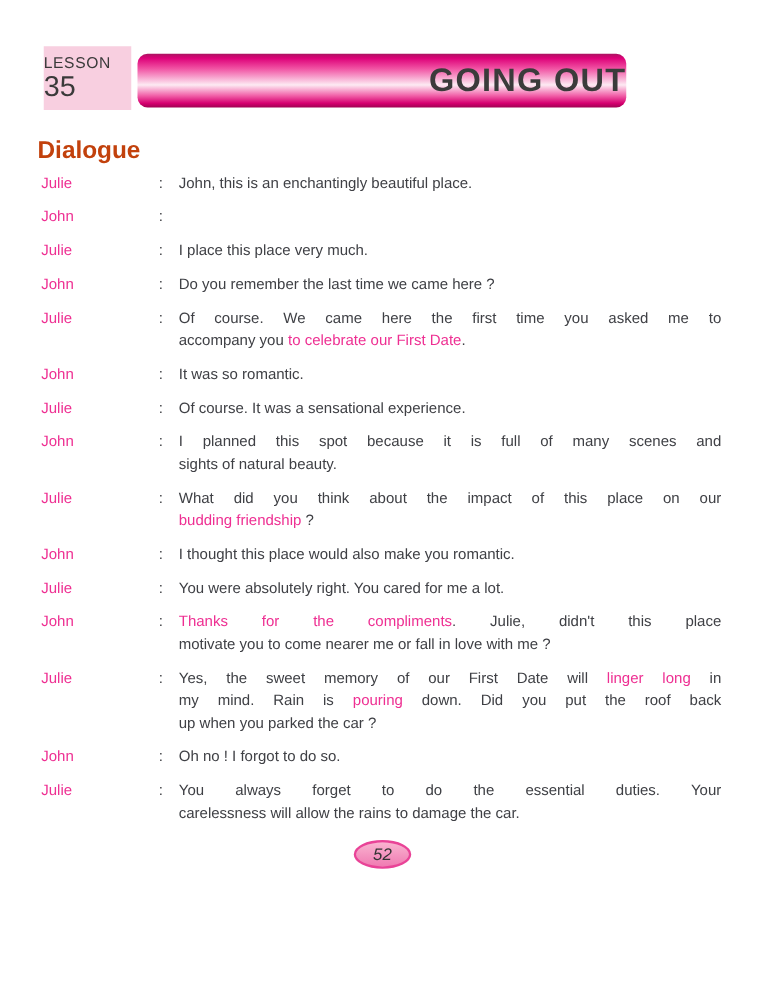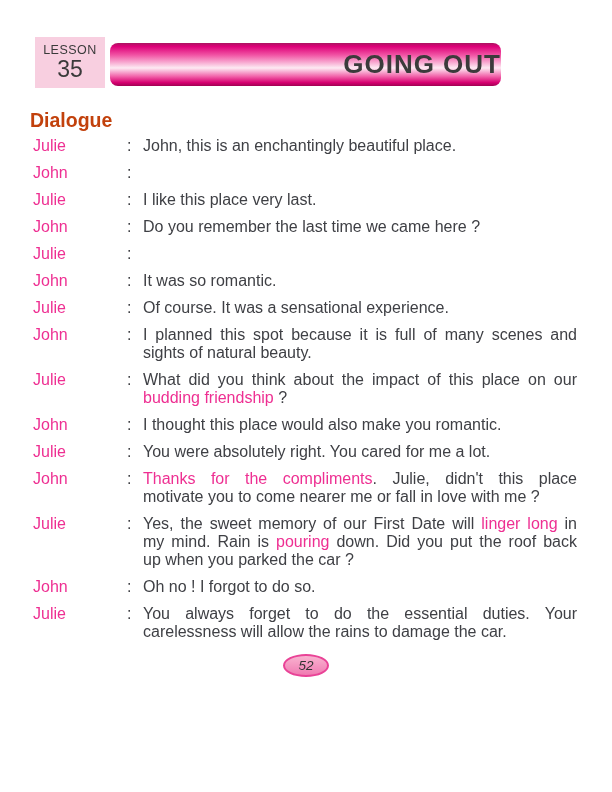--- a/index.html
+++ b/index.html
@@ -11,21 +11,21 @@
     overflow:hidden;
   }
   .page { position:relative; width:612px; height:792px; }
 
   
   .header { position:relative; height:97px; }
   .lesson-box {
     position:absolute; left:35px; top:37px;
     width:70px; height:51px;
     background:#f8cfe0;
-    text-align:center; color:#3a3a3a;
+    text-align:left; color:#3a3a3a;
   }
   .lesson-label { font-size:12.5px; margin-top:6px; letter-spacing:0.5px; }
   .lesson-number { font-size:23px; line-height:25px; }
   .banner {
     position:absolute; left:110px; top:43px;
     width:391px; height:43px;
     border-radius:8px;
     background:linear-gradient(180deg,
       #aa1560 0%, #dd0078 8%, #f154a4 28%,
       #fdeaf3 58%, #f160a8 78%, #d60070 92%, #a00252 100%);
@@ -53,21 +53,21 @@
   
   .dialogue-heading {
     margin:12px 0 6px 30px;
     font-size:19.5px; line-height:22px; font-weight:bold; color:#c2410c;
   }
   .dialogue { margin-left:33px; }
   .entry {
     display:grid;
     grid-template-columns:94px 16px 434px;
     margin-bottom:9px;
-    font-size:16px; line-height:18px;
+    font-size:12px; line-height:18px;
   }
   .speaker { color:#ee2f92; }
   .line, .sline { white-space:nowrap; }
   .just { text-align:justify; text-align-last:justify; }
   .hl { color:#ee2f92; }
 
   
   .page-badge {
     width:46px; height:23px;
     margin:13px auto 0 auto;
@@ -106,33 +106,37 @@
         </div>
       </div>
       <div class="entry">
         <div class="speaker">John</div>
         <div class="colon">:</div>
       </div>
       <div class="entry">
         <div class="speaker">Julie</div>
         <div class="colon">:</div>
         <div class="text">
-          <div class="line"><span>I like this place very last.</span></div>
+          <div class="line"><span>I place this place very much.</span></div>
         </div>
       </div>
       <div class="entry">
         <div class="speaker">John</div>
         <div class="colon">:</div>
         <div class="text">
           <div class="line"><span>Do you remember the last time we came here ?</span></div>
         </div>
       </div>
       <div class="entry">
         <div class="speaker">Julie</div>
         <div class="colon">:</div>
+        <div class="text">
+          <div class="line just"><span>Of course. We came here the first time you asked me to</span></div>
+          <div class="line"><span>accompany you </span><span class="hl">to celebrate our First Date</span><span>.</span></div>
+        </div>
       </div>
       <div class="entry">
         <div class="speaker">John</div>
         <div class="colon">:</div>
         <div class="text">
           <div class="line"><span>It was so romantic.</span></div>
         </div>
       </div>
       <div class="entry">
         <div class="speaker">Julie</div>

